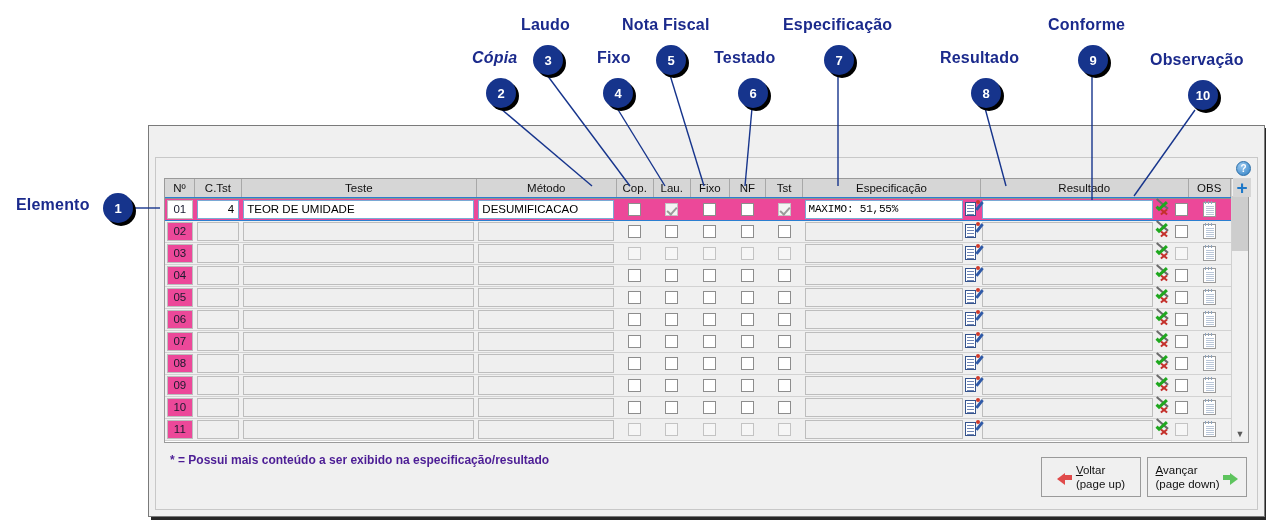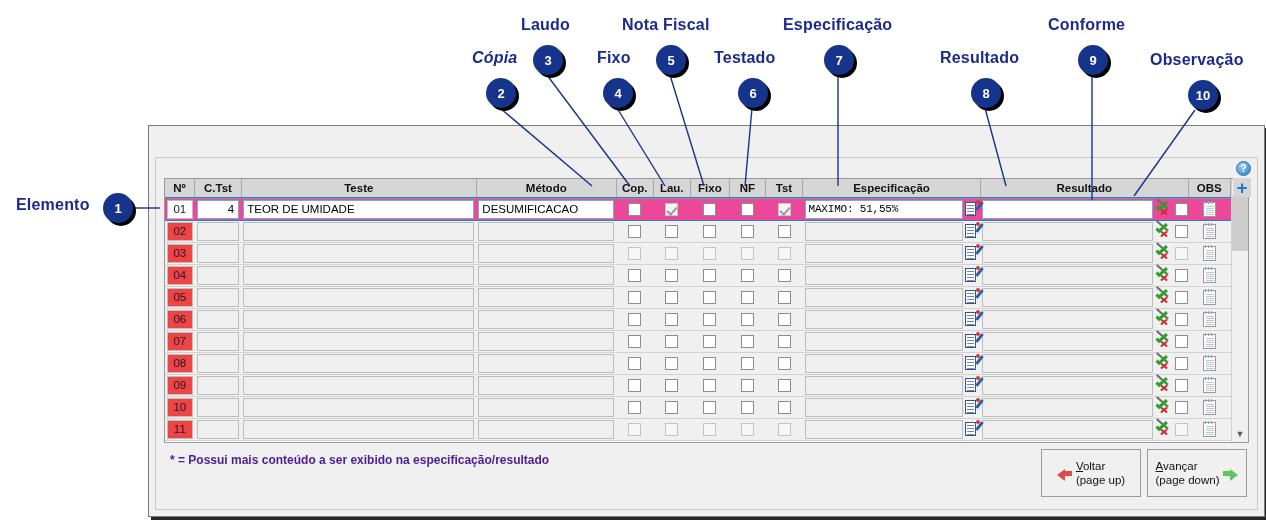--- a/index.html
+++ b/index.html
@@ -97,41 +97,41 @@
     position:absolute; left:8px; right:8px; top:20px; height:265px;
     background:#fff; border:1px solid #9a9a9a;
     display:flex;
   }
   .grid { flex:1 1 auto; overflow:hidden; }
   table.grid-table{ border-collapse:collapse; width:100%; table-layout:fixed; }
   table.grid-table th{
     background:#d6d6d6;
     border-right:1px solid #a8a8a8;
     border-bottom:1px solid #8f8f8f;
-    font-size:11.5px; font-weight:bold; color:#111;
+    font-size:11.5px; font-weight:normal; color:#111;
     height:19px; padding:0 2px;
     font-family:"Liberation Sans", sans-serif;
   }
   table.grid-table td{
     height:21px; padding:0;
     border-bottom:1px solid #d2d2d2;
     font-size:11.5px; color:#000;
     background:#f0f0f0;
   }
   tr.row-sel td{ background:#ec4899; }
   tr.row-sel { outline:1px solid #2b7fd0; }
 
   .cell-box{
     background:#efefef; border:1px solid #bdbdbd;
     height:19px; margin:1px 2px; line-height:17px;
     padding:0 3px; overflow:hidden; white-space:nowrap;
   }
   tr.row-sel .cell-box{ background:#fff; border-color:#7aa9d4; }
   .num-cell{ text-align:center; color:#1a1a2e; font-size:11.5px;
-             background:#ef4444; border:1px solid #bdbdbd; margin:1px 2px;
+             background:#ec4899; border:1px solid #bdbdbd; margin:1px 2px;
              height:19px; line-height:17px;}
   tr.row-sel .num-cell{ background:#fff; }
   .ctst-cell{ text-align:right; padding-right:4px; }
   .spec-cell{ font-family:"Liberation Mono", monospace; font-size:11px; letter-spacing:-.2px;}
 
   td.chk-td{ text-align:center; }
   .chkbox{
     display:inline-block; width:13px; height:13px;
     background:#fff; border:1px solid #8d8d8d;
     vertical-align:middle; position:relative;
@@ -226,21 +226,21 @@
     position:absolute; left:0; right:0; top:0; height:55px; background:#cdcdcd;
   }
 
   
   .footnote{
     position:absolute; left:14px; bottom:42px;
     color:#4c1d95; font-weight:bold; font-size:12px;
   }
   .btn-row{ position:absolute; right:10px; bottom:12px; display:flex; gap:6px; }
   .nav-btn{
-    width:100px;height:48px;background:#f0f0f0;border:1px solid #9a9a9a;
+    width:100px;height:40px;background:#f0f0f0;border:1px solid #9a9a9a;
     display:flex;align-items:center;justify-content:center;gap:3px;
     font-size:11.5px;color:#111;
   }
   .nav-btn .lines{ display:flex;flex-direction:column;line-height:14px;}
   .arrow-left, .arrow-right{ width:16px;height:14px;position:relative;flex:0 0 auto;}
   .arrow-left:before{
     content:"";position:absolute;left:0;top:3px;
     border-right:8px solid #e04a4a;border-top:6px solid transparent;border-bottom:6px solid transparent;
   }
   .arrow-left:after{

